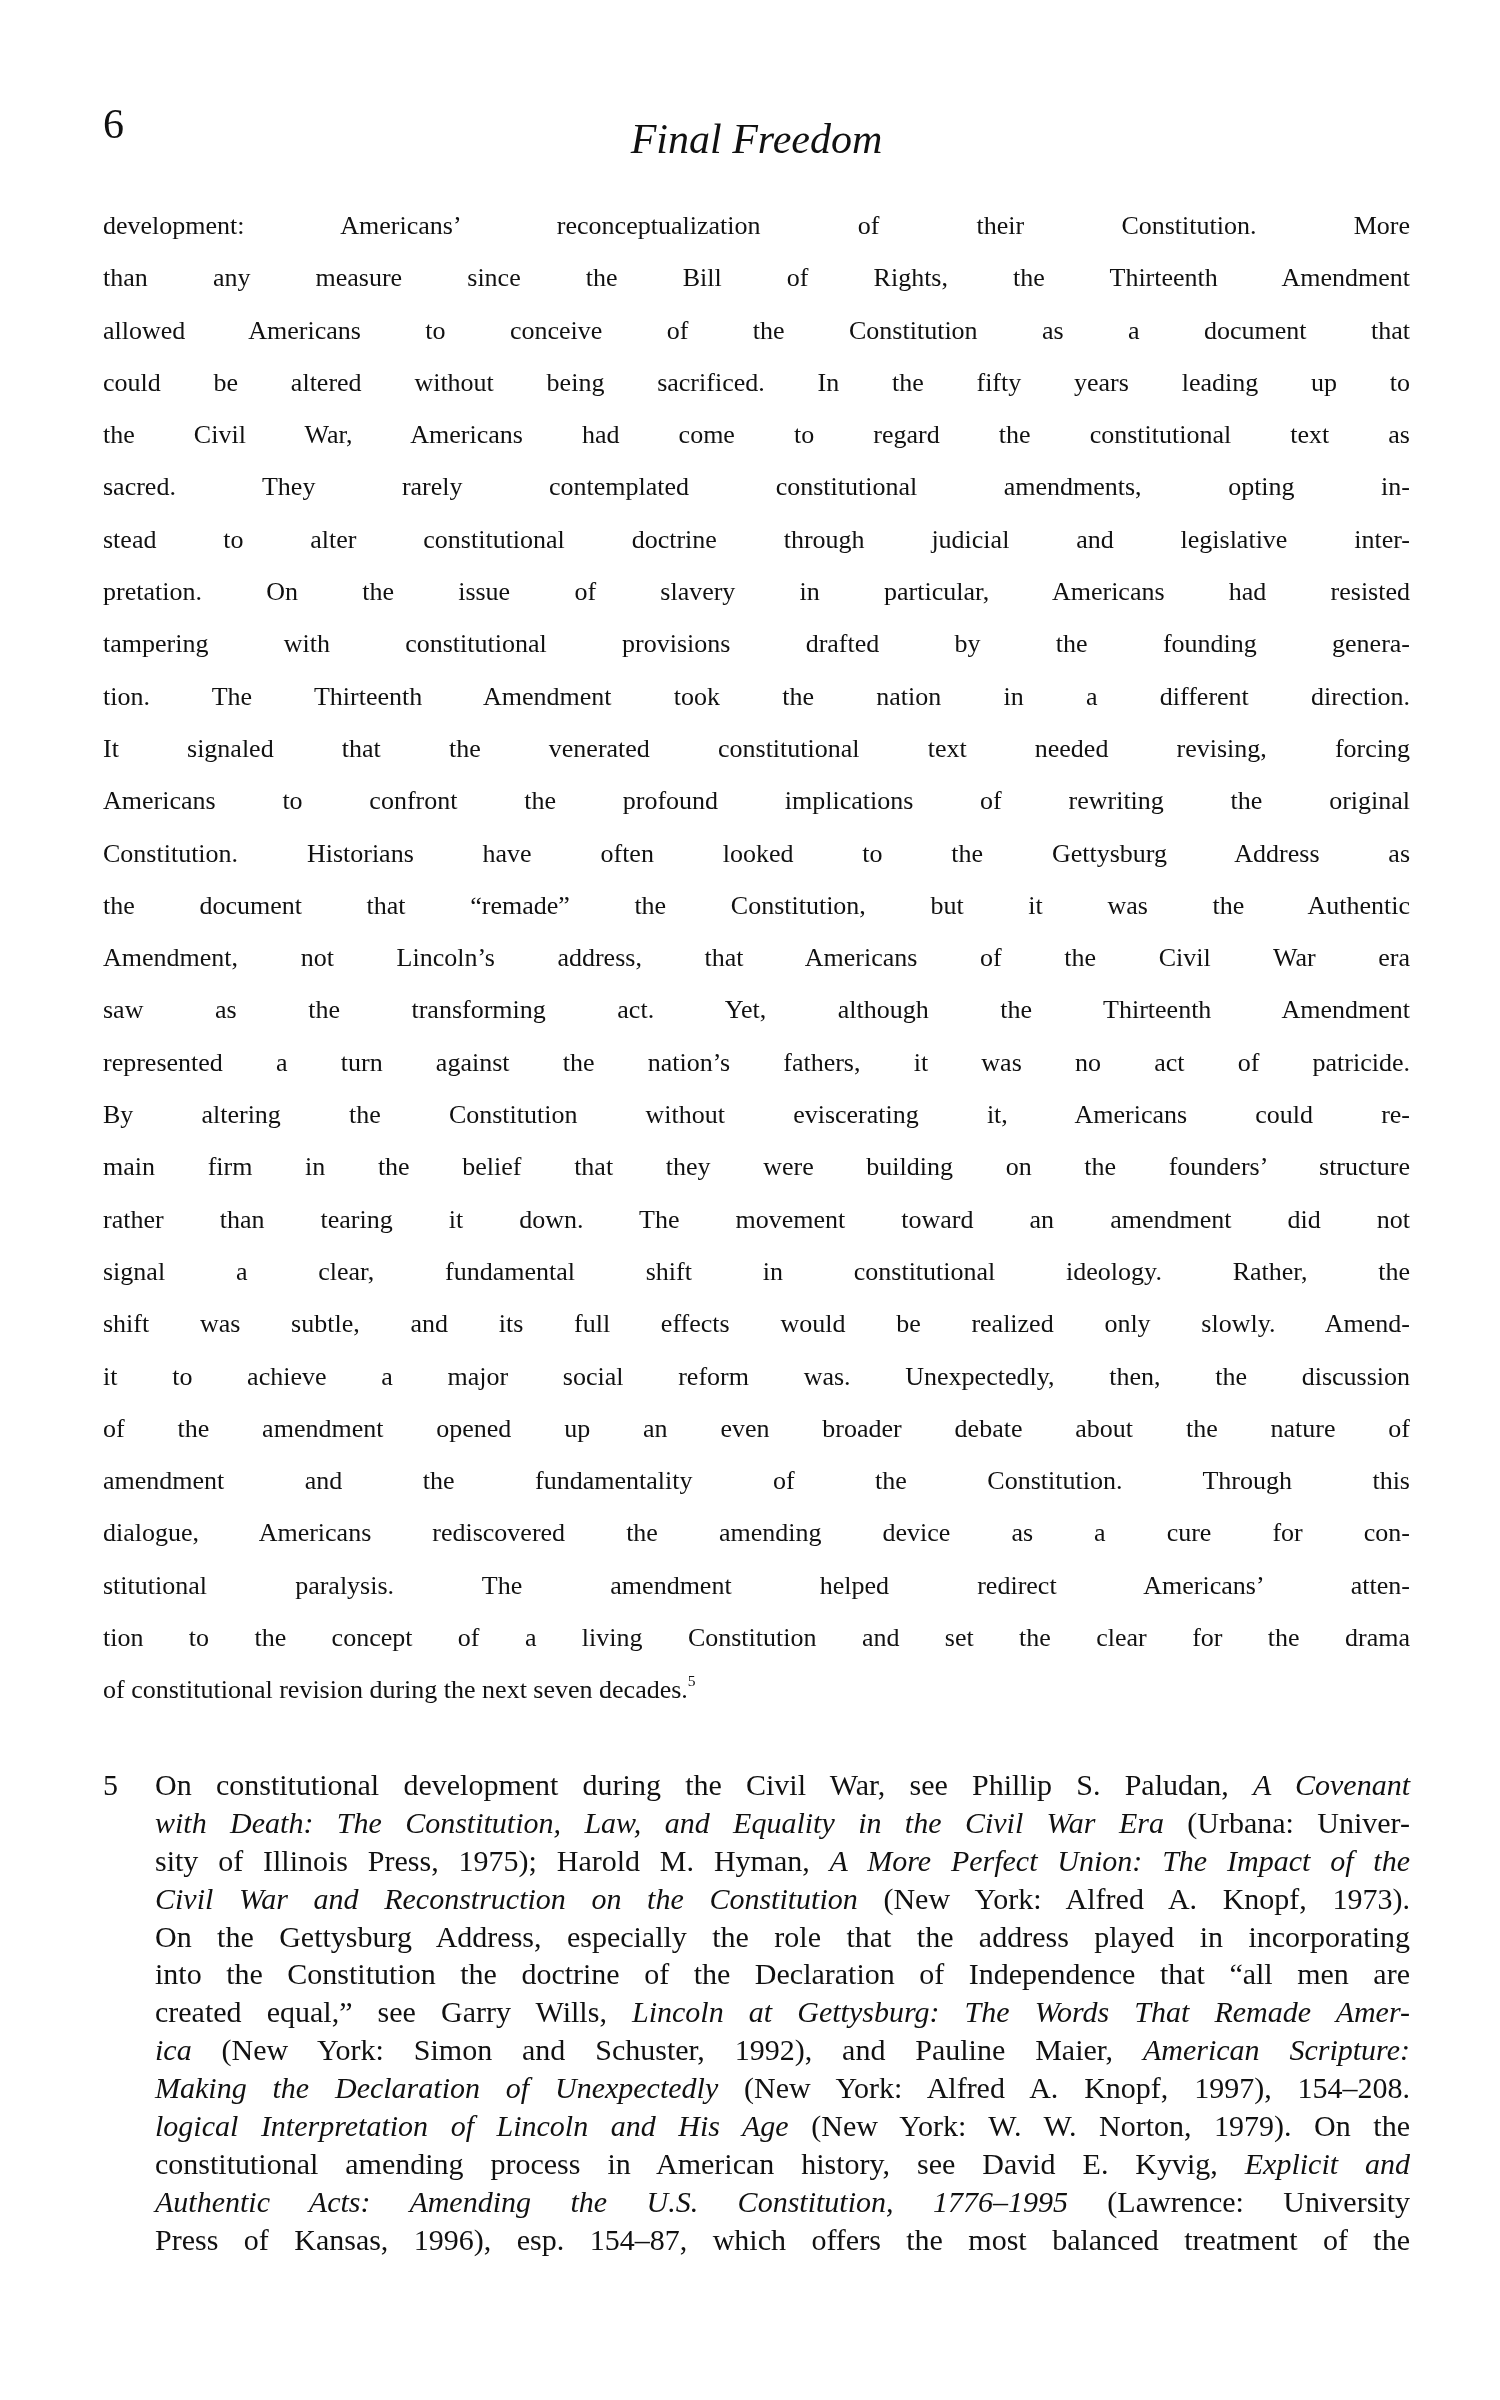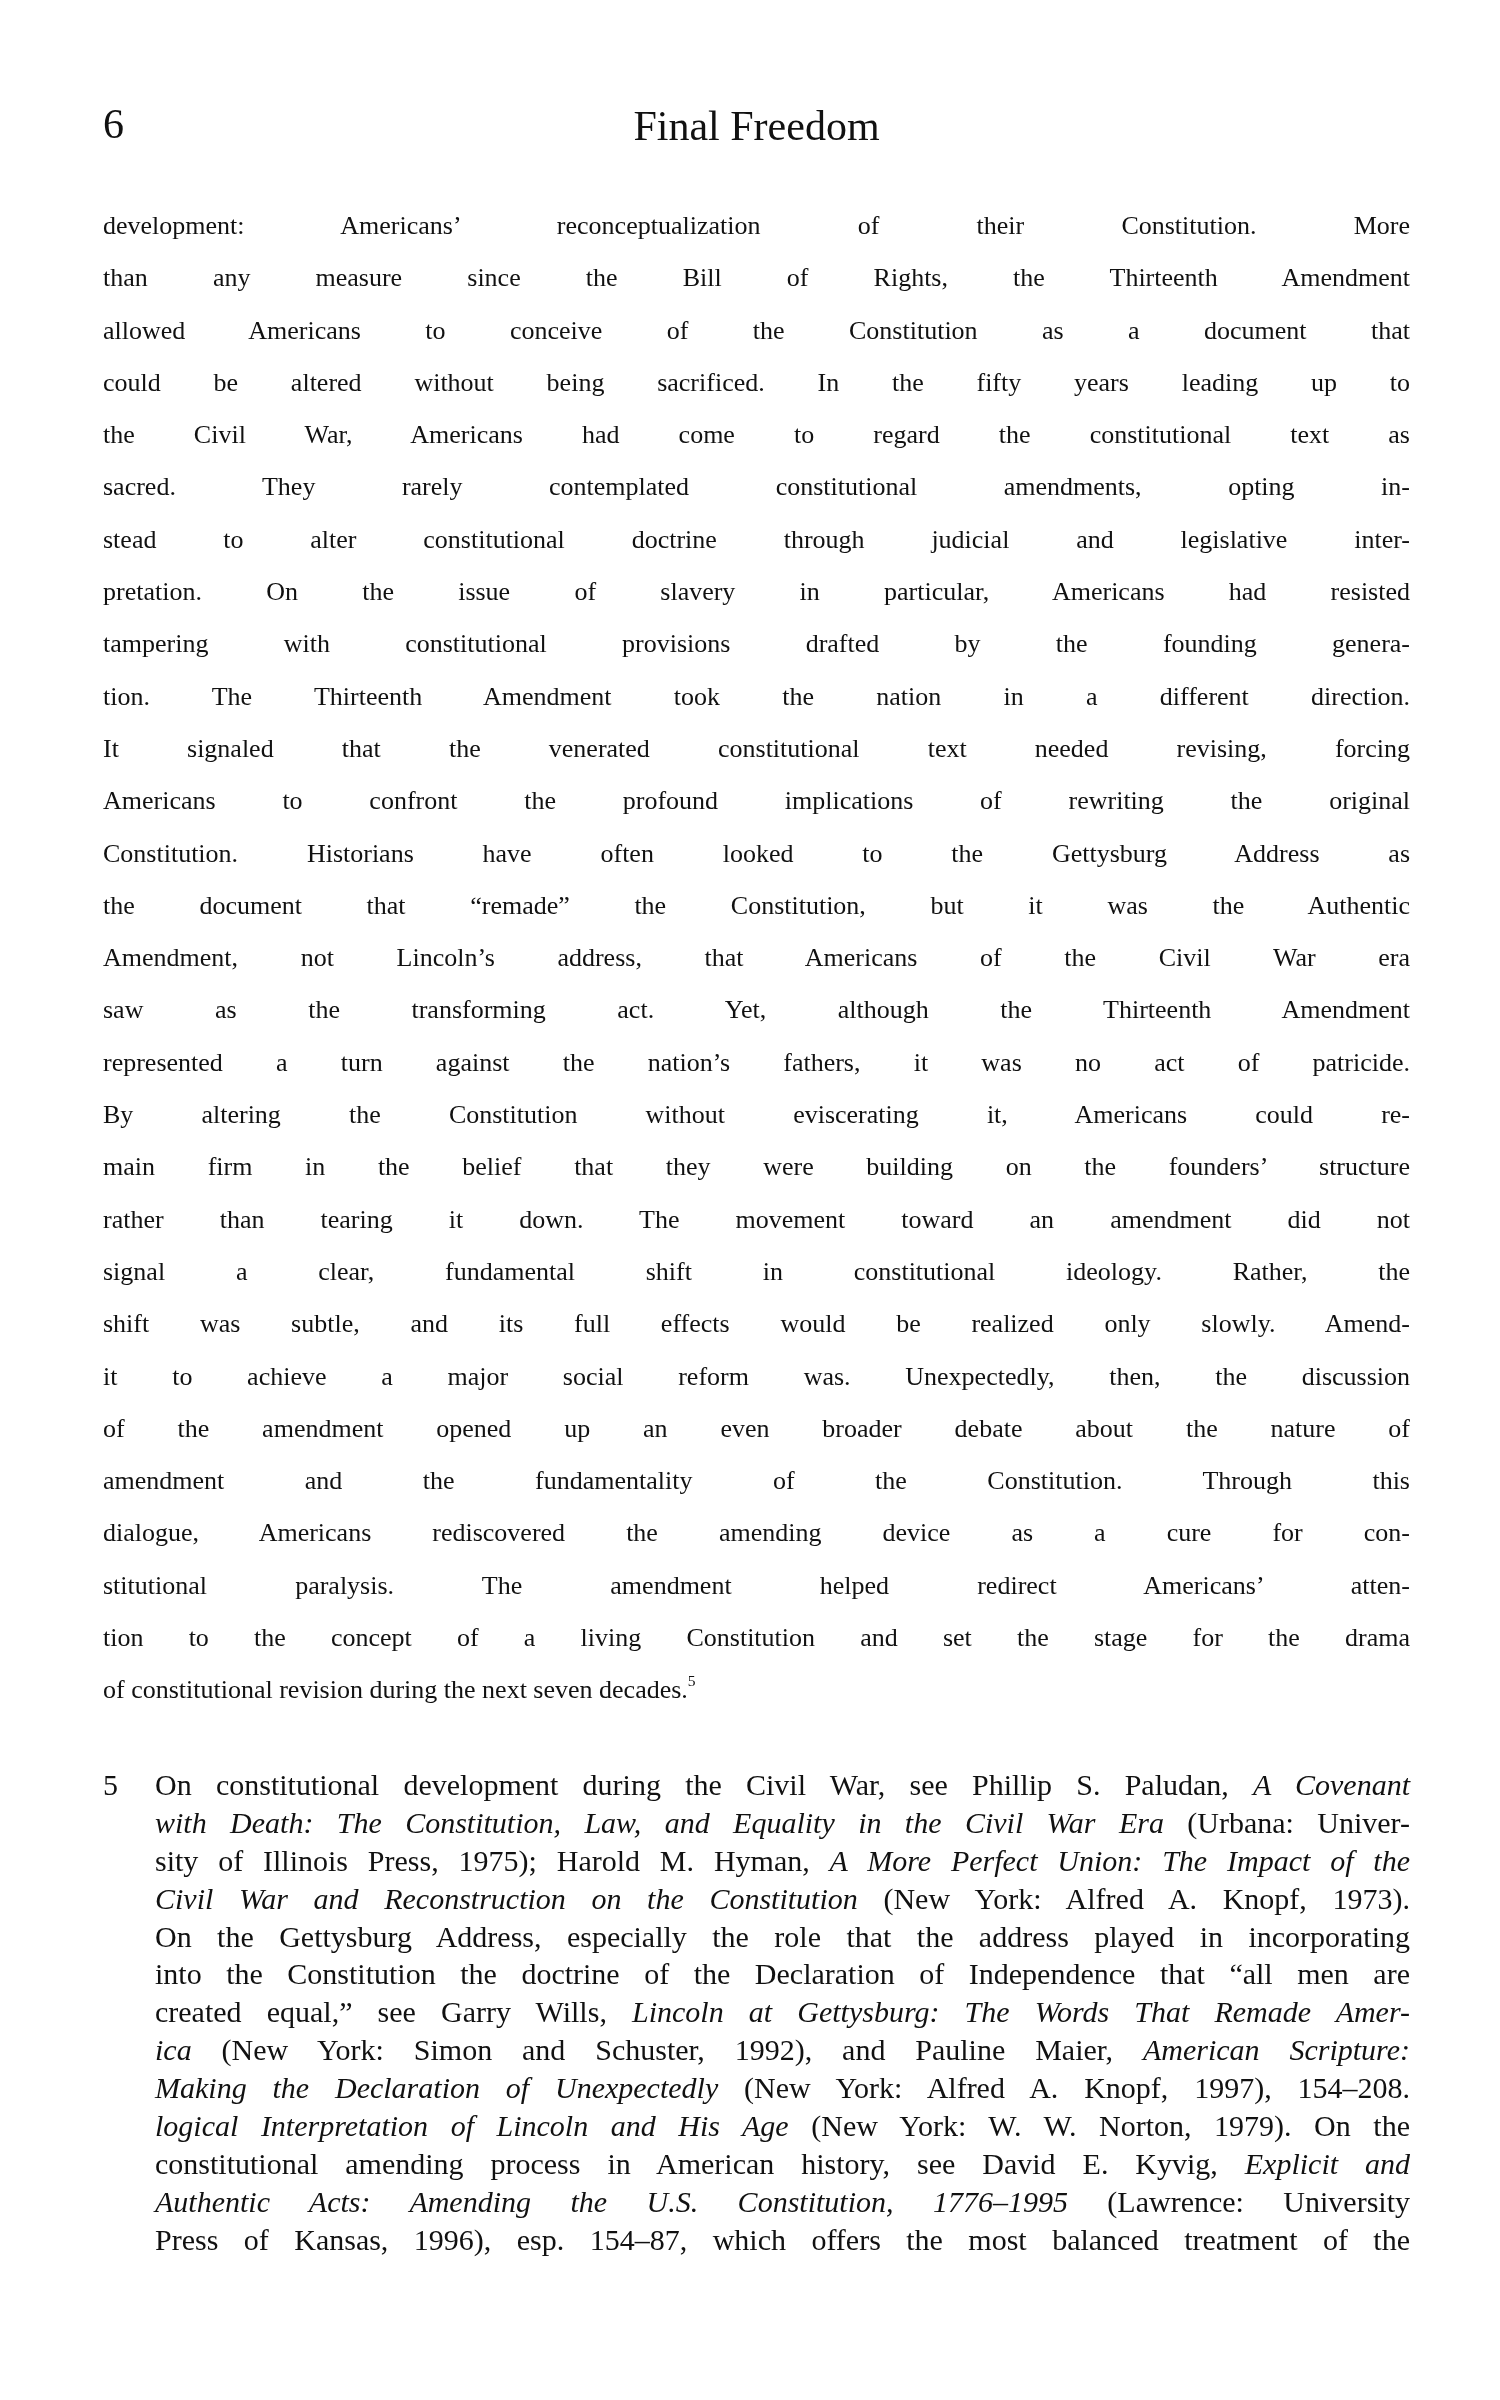--- a/index.html
+++ b/index.html
@@ -1,20 +1,20 @@
 <!DOCTYPE html>
 <html><head>
 <meta charset="utf-8">
 <style>
   html, body { margin: 0; padding: 0; background: #ffffff; }
   body { width: 1500px; height: 2400px; position: relative; overflow: hidden; color: #111; }
   .page { position: absolute; left: 0; top: 0; width: 1500px; height: 2400px; }
   .running-head { position: absolute; top: 100px; left: 103px; width: 1307px; height: 60px; font-family: "Liberation Serif", "DejaVu Serif", serif; font-size: 42px; }
   .page-number { position: absolute; left: 0; top: 0; }
-  .book-title { position: absolute; left: 0; right: 0; top: 2px; text-align: center; }
+  .book-title { position: absolute; left: 0; right: 0; top: 15px; text-align: center; font-style: italic; }
   .body-text { position: absolute; top: 200px; left: 103px; width: 1307px; font-family: "Liberation Serif", "DejaVu Serif", serif; font-size: 26px; line-height: 52.3px; }
   .line { display: block; white-space: nowrap; text-align: justify; text-align-last: justify; height: 52.3px; overflow: visible; }
   .line.last { text-align-last: left; }
   sup { font-size: 0.6em; line-height: 0; vertical-align: 0.75em; }
   .footnote { position: absolute; top: 1766px; left: 103px; width: 1307px; font-family: "Liberation Serif", "DejaVu Serif", serif; font-size: 30px; line-height: 37.9px; }
   .fn-num { position: absolute; left: 0; top: 0; }
   .fn-lines { position: absolute; left: 52px; width: 1255px; top: 0; }
   .fn-line { display: block; white-space: nowrap; text-align: justify; text-align-last: justify; height: 37.9px; }
   .fn-line .i { font-style: italic; }
 </style>
@@ -48,21 +48,21 @@
       <span class="line">By altering the Constitution without eviscerating it, Americans could re-</span>
       <span class="line">main firm in the belief that they were building on the founders’ structure</span>
       <span class="line">rather than tearing it down. The movement toward an amendment did not</span>
       <span class="line">signal a clear, fundamental shift in constitutional ideology. Rather, the</span>
       <span class="line">shift was subtle, and its full effects would be realized only slowly. Amend-</span>
       <span class="line">it to achieve a major social reform was. Unexpectedly, then, the discussion</span>
       <span class="line">of the amendment opened up an even broader debate about the nature of</span>
       <span class="line">amendment and the fundamentality of the Constitution. Through this</span>
       <span class="line">dialogue, Americans rediscovered the amending device as a cure for con-</span>
       <span class="line">stitutional paralysis. The amendment helped redirect Americans’ atten-</span>
-      <span class="line">tion to the concept of a living Constitution and set the stage for the drama</span>
+      <span class="line">tion to the concept of a living Constitution and set the clear for the drama</span>
       <span class="line last"><span>of constitutional revision during the next seven decades.</span><sup>5</sup></span>
     </div>
 
   <div class="footnote">
     <span class="fn-num">5</span>
     <div class="fn-lines" id="fn-lines">
         <span class="fn-line"><span>On constitutional development during the Civil War, see Phillip S. Paludan, </span><span class="i">A Covenant</span></span>
         <span class="fn-line"><span class="i">with Death: The Constitution, Law, and Equality in the Civil War Era</span><span> (Urbana: Univer-</span></span>
         <span class="fn-line"><span>sity of Illinois Press, 1975); Harold M. Hyman, </span><span class="i">A More Perfect Union: The Impact of the</span></span>
         <span class="fn-line"><span class="i">Civil War and Reconstruction on the Constitution</span><span> (New York: Alfred A. Knopf, 1973).</span></span>

